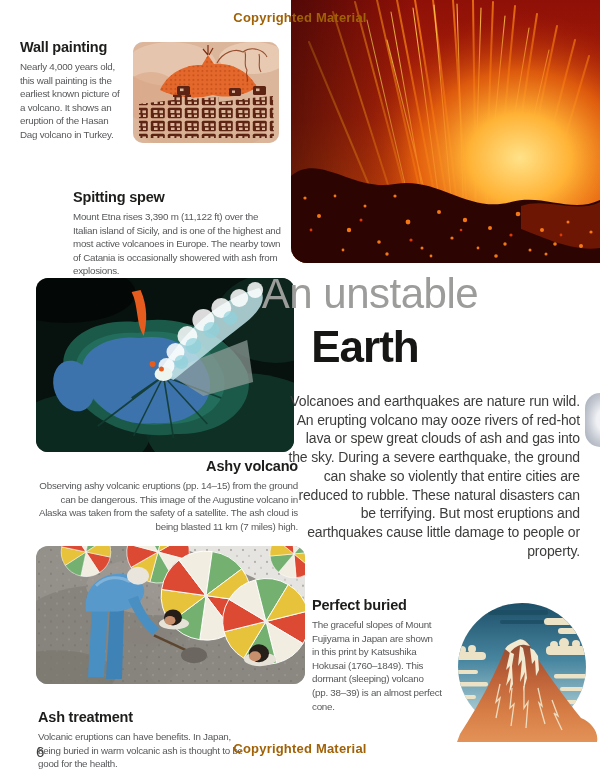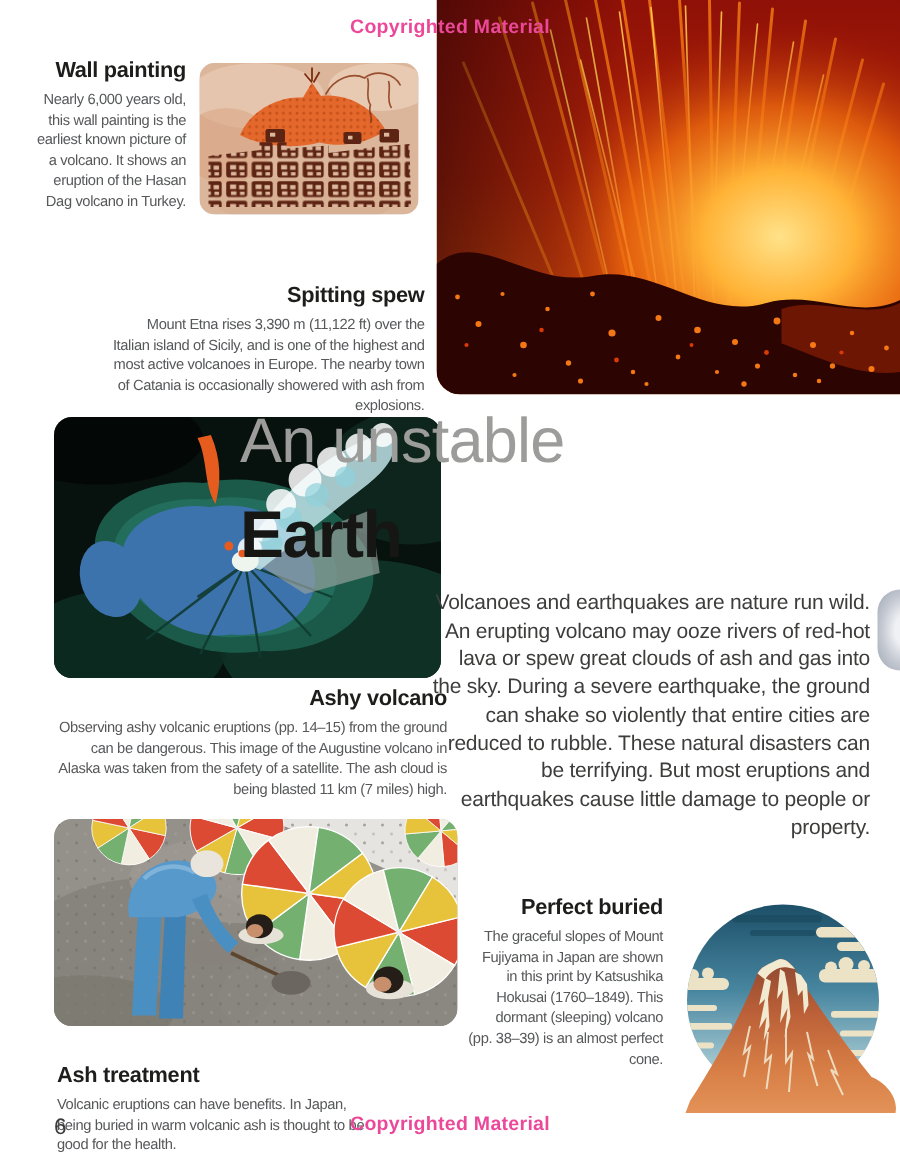--- a/index.html
+++ b/index.html
@@ -3,36 +3,36 @@
 <meta charset="utf-8">
 <style>
   html,body{margin:0;padding:0;background:#ffffff;}
   .page{
     position:relative;width:600px;height:777px;background:#ffffff;overflow:hidden;
     font-family:"Liberation Sans","DejaVu Sans",sans-serif;
   }
   .abs{position:absolute;}
   .copyright{
     left:0;top:10px;width:600px;text-align:center;
-    font-size:13px;font-weight:bold;color:#ec4899;letter-spacing:.2px;z-index:6;
+    font-size:13px;font-weight:bold;color:#a16207;letter-spacing:.2px;z-index:6;
   }
   .copyright.bottom{top:741px;z-index:6;}
   .img-frame{overflow:hidden;background:#ddd;}
   .img-frame svg{display:block;width:100%;height:100%;}
   .caption-head{
     font-size:14.5px;font-weight:bold;color:#1d1d1b;letter-spacing:-.2px;
     line-height:19px;margin:0 0 3px 0;
   }
   .caption-body{
     font-size:9.8px;color:#57585a;line-height:13.6px;letter-spacing:-.25px;margin:0;
   }
-  .t-right{text-align:right;}
-  .title-block{right:20px;top:272px;width:420px;text-align:left;z-index:2;}
+  .t-right{text-align:left;}
+  .title-block{right:20px;top:272px;width:420px;text-align:center;z-index:2;}
   .title-line1{font-size:42px;font-weight:400;color:#9c9c9b;letter-spacing:-.5px;line-height:44px;}
-  .title-line2{font-size:44px;font-weight:bold;color:#161615;letter-spacing:-1px;line-height:48px;margin-top:17px;padding-right:10px;}
+  .title-line2{font-size:44px;font-weight:bold;color:#161615;letter-spacing:-1px;line-height:48px;margin-top:7px;padding-right:10px;}
   .intro{
     right:20px;top:392px;width:296px;text-align:right;
     font-size:14px;line-height:18.7px;color:#3d3d3c;letter-spacing:-.15px;
   }
   .page-number{left:36px;top:743px;font-size:15px;color:#3c3c3b;}
   .edge-sliver{
     right:0;top:393px;width:15px;height:54px;
     background:radial-gradient(ellipse at 120% 50%, #f0f1f4 25%, #c3c8d1 60%, #9fa6b2 100%);
     border-radius:30px 0 0 30px;
   }
@@ -110,21 +110,21 @@
           <circle cx="120" cy="240" r="1.6"></circle>
         <circle cx="170" cy="230" r="1.3"></circle>
           <circle cx="220" cy="235" r="1.6"></circle>
           <circle cx="270" cy="235" r="1.4"></circle>
       </g>
     </svg>
   </div>
 
   <div class="abs t-right" style="left:20px;top:38px;width:104px;">
     <div class="caption-head">Wall painting</div>
-    <p class="caption-body">Nearly 6,000 years old, this wall painting is the earliest known picture of a volcano. It shows an eruption of the Hasan Dag volcano in Turkey.</p>
+    <p class="caption-body">Nearly 4,000 years old, this wall painting is the earliest known picture of a volcano. It shows an eruption of the Hasan Dag volcano in Turkey.</p>
   </div>
 
   <div class="abs img-frame" style="left:133px;top:42px;width:146px;height:101px;border-radius:10px;">
     <svg viewBox="0 0 146 101" preserveAspectRatio="none">
       <defs>
         <pattern id="wdots" width="4.5" height="4.5" patternUnits="userSpaceOnUse">
           <circle cx="2" cy="2" r="1" fill="#bc4a16"></circle>
         </pattern>
         <pattern id="whouse" width="17" height="13" patternUnits="userSpaceOnUse">
           <rect x="0.8" y="0.8" width="14" height="10.5" rx="1.5" fill="#5e2413"></rect>

